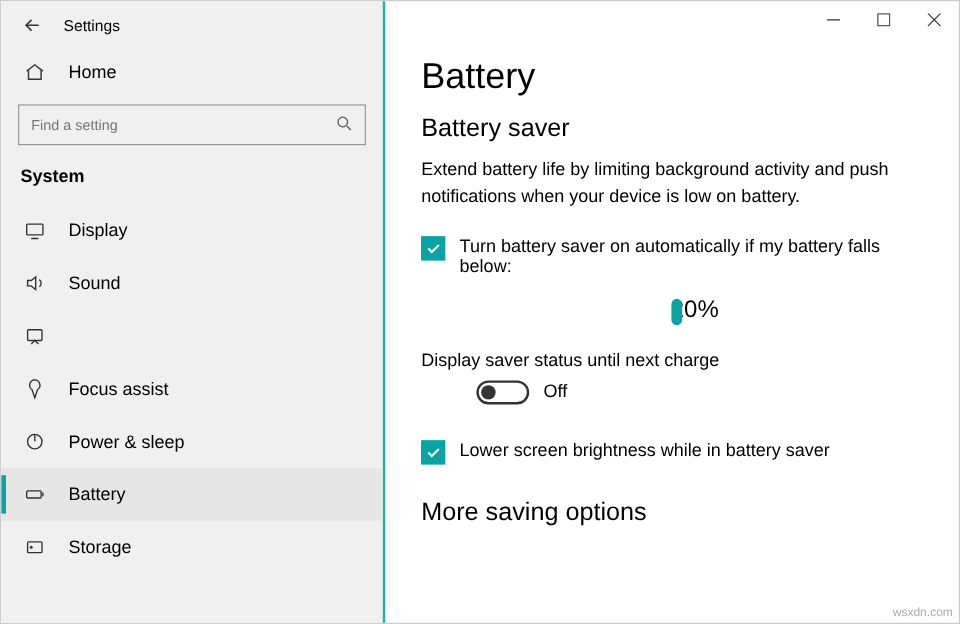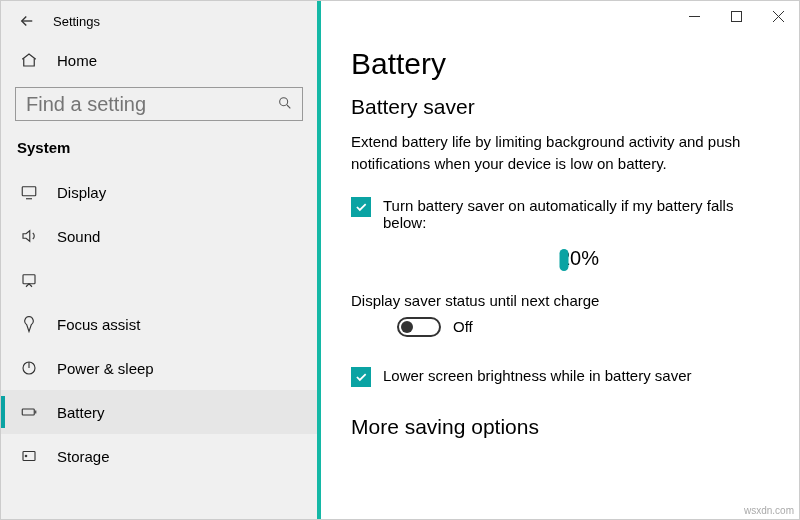--- a/index.html
+++ b/index.html
@@ -1,25 +1,25 @@
 <!DOCTYPE html>
 <html><head>
 <meta charset="utf-8">
 <style>
   * { box-sizing: border-box; font-family: "Segoe UI", -apple-system, sans-serif; }
   body { margin: 0; width: 800px; height: 520px; background: #fff; overflow: hidden; position: relative; }
   .container { display: flex; width: 800px; height: 520px; border: 1px solid #ccc; }
-  .sidebar { width: 320px; height: 100%; background: #f0f0f0; border-right: 4px solid #14b8a6; display: flex; flex-direction: column; }
+  .sidebar { width: 320px; height: 100%; background: #f0f0f0; border-right: 2px solid #14b8a6; display: flex; flex-direction: column; }
   .topbar { height: 40px; display: flex; align-items: center; padding-left: 12px; }
   .back { width: 28px; height: 28px; display: flex; align-items: center; justify-content: center; cursor: pointer; font-size: 18px; }
   .title { font-size: 13px; margin-left: 12px; }
   .home-row { display: flex; align-items: center; padding: 10px 16px; cursor: pointer; font-size: 15px; }
   .home-row .icon { width: 24px; display: flex; justify-content: center; margin-right: 16px; }
   .search { margin: 8px 14px 14px; position: relative; }
-  .search input { width: 100%; height: 34px; padding: 6px 34px 6px 10px; border: 1px solid #999; background: #f0f0f0; font-size: 20px; color: #555; outline: none; }
+  .search input { width: 100%; height: 34px; padding: 6px 34px 6px 10px; border: 1px solid #999; background: #f0f0f0; font-size: 12px; color: #555; outline: none; }
   .search .sicon { position: absolute; right: 10px; top: 8px; color: #555; }
   .section { font-weight: 700; font-size: 15px; padding: 4px 16px 14px; }
   .menu { flex: 1; overflow: hidden; }
   .menu-item { display: flex; align-items: center; height: 44px; padding-left: 16px; font-size: 15px; cursor: pointer; position: relative; }
   .menu-item .icon { width: 24px; display: flex; justify-content: center; margin-right: 16px; color: #333; }
   .menu-item.active::before { content: ""; position: absolute; left: 0; top: 6px; bottom: 6px; width: 4px; background: #0aa3a3; }
   .menu-item.active { background: #e6e6e6; }
   .content { flex: 1; padding: 28px 30px 10px 30px; overflow: hidden; position: relative; }
   .winbtns { position: absolute; right: 0; top: 0; display: flex; }
   .winbtn { width: 42px; height: 30px; display: flex; align-items: center; justify-content: center; cursor: pointer; font-size: 12px; }

